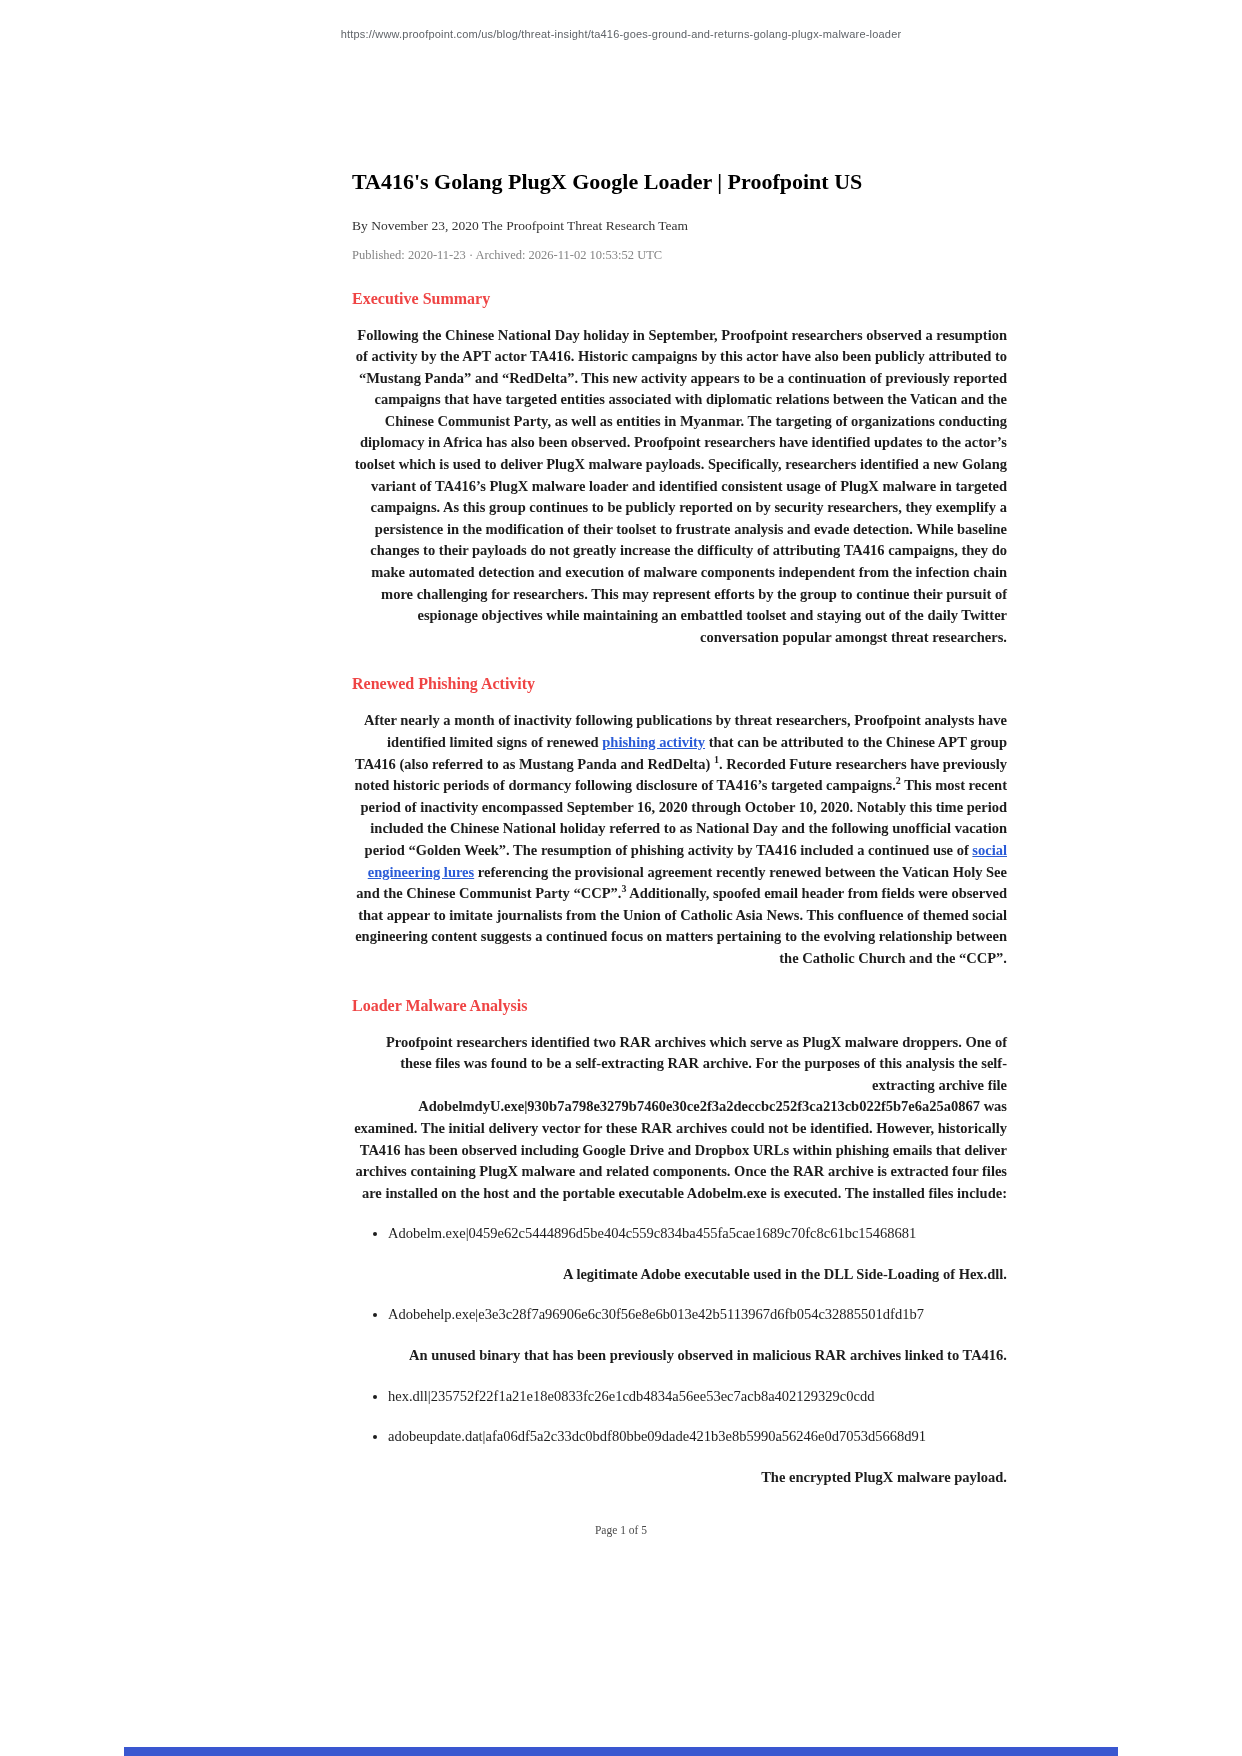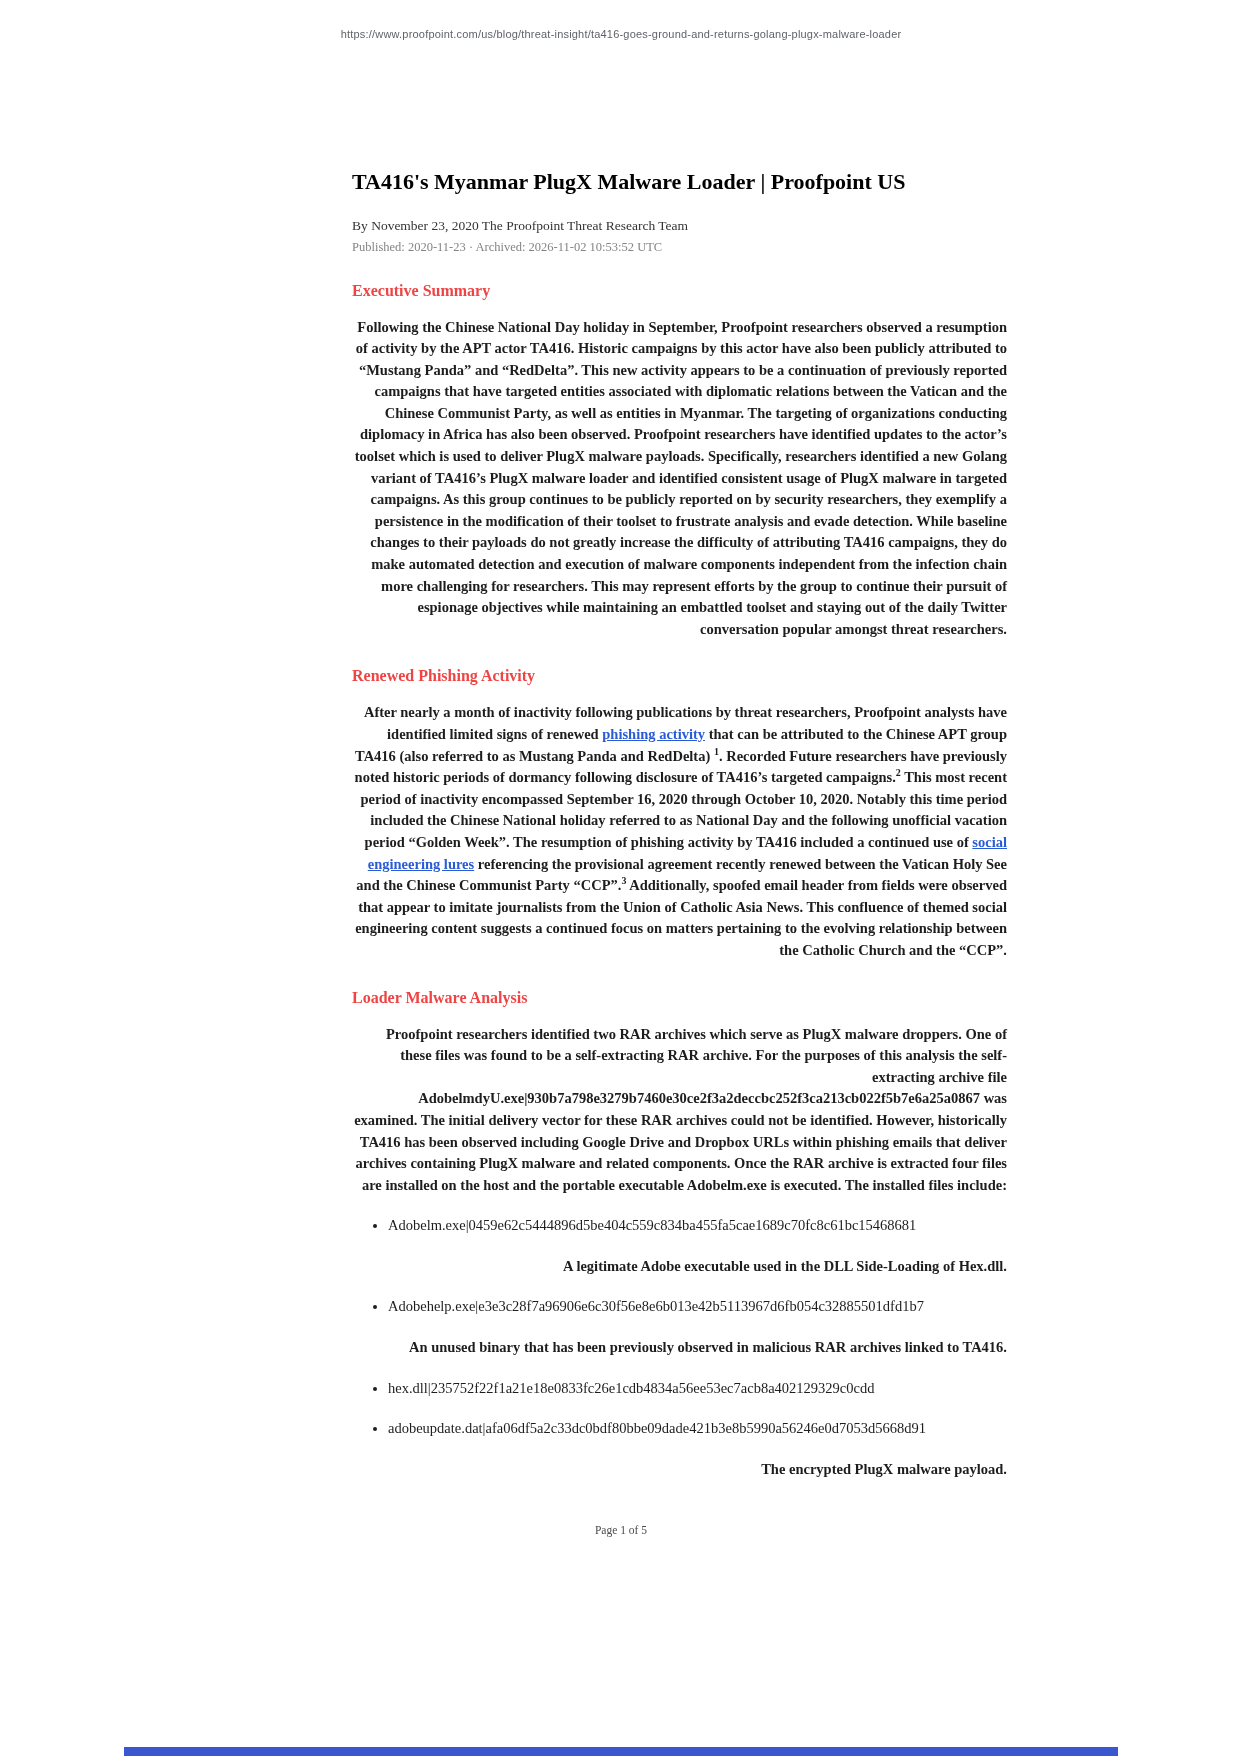--- a/index.html
+++ b/index.html
@@ -31,21 +31,21 @@
   .article-title {
     font-size: 22px;
     font-weight: bold;
     color: #000000;
     margin: 0 0 22px 0;
     line-height: 1.25;
   }
   .byline {
     font-size: 13.5px;
     color: #333333;
-    margin: 0 0 6px 0;
+    margin: 0 0 14px 0;
   }
   .archive-meta {
     font-size: 12.5px;
     color: #848484;
     margin: 0 0 24px 0;
   }
   h2.section-heading {
     font-size: 16px;
     font-weight: bold;
     color: #ef4444;
@@ -95,21 +95,21 @@
   }
 </style>
 </head>
 <body>
 
 <div class="page">
 
   <div class="url-header">https://www.proofpoint.com/us/blog/threat-insight/ta416-goes-ground-and-returns-golang-plugx-malware-loader</div>
 
   <div class="content">
-    <h1 class="article-title">TA416's Myanmar PlugX Malware Loader | Proofpoint US</h1>
+    <h1 class="article-title">TA416's Golang PlugX Google Loader | Proofpoint US</h1>
     <p class="byline">By November 23, 2020 The Proofpoint Threat Research Team</p>
     <p class="archive-meta">Published: 2020-11-23 · Archived: 2026-11-02 10:53:52 UTC</p>
     <div id="content">
         <h2 class="section-heading">Executive Summary</h2>
         <p class="body-paragraph">Following the Chinese National Day holiday in September, Proofpoint researchers observed a resumption of activity by the APT actor TA416. Historic campaigns by this actor have also been publicly attributed to “Mustang Panda” and “RedDelta”. This new activity appears to be a continuation of previously reported campaigns that have targeted entities associated with diplomatic relations between the Vatican and the Chinese Communist Party, as well as entities in Myanmar. The targeting of organizations conducting diplomacy in Africa has also been observed. Proofpoint researchers have identified updates to the actor’s toolset which is used to deliver PlugX malware payloads. Specifically, researchers identified a new Golang variant of TA416’s PlugX malware loader and identified consistent usage of PlugX malware in targeted campaigns. As this group continues to be publicly reported on by security researchers, they exemplify a persistence in the modification of their toolset to frustrate analysis and evade detection. While baseline changes to their payloads do not greatly increase the difficulty of attributing TA416 campaigns, they do make automated detection and execution of malware components independent from the infection chain more challenging for researchers. This may represent efforts by the group to continue their pursuit of espionage objectives while maintaining an embattled toolset and staying out of the daily Twitter conversation popular amongst threat researchers.</p>
         <h2 class="section-heading">Renewed Phishing Activity</h2>
         <p class="body-paragraph">After nearly a month of inactivity following publications by threat researchers, Proofpoint analysts have identified limited signs of renewed <a class="inline-link" href="#">phishing activity</a> that can be attributed to the Chinese APT group TA416 (also referred to as Mustang Panda and RedDelta) <sup class="footnote-ref">1</sup>. Recorded Future researchers have previously noted historic periods of dormancy following disclosure of TA416’s targeted campaigns.<sup class="footnote-ref">2</sup> This most recent period of inactivity encompassed September 16, 2020 through October 10, 2020. Notably this time period included the Chinese National holiday referred to as National Day and the following unofficial vacation period “Golden Week”. The resumption of phishing activity by TA416 included a continued use of <a class="inline-link" href="#">social engineering lures</a> referencing the provisional agreement recently renewed between the Vatican Holy See and the Chinese Communist Party “CCP”.<sup class="footnote-ref">3</sup> Additionally, spoofed email header from fields were observed that appear to imitate journalists from the Union of Catholic Asia News. This confluence of themed social engineering content suggests a continued focus on matters pertaining to the evolving relationship between the Catholic Church and the “CCP”.</p>
         <h2 class="section-heading">Loader Malware Analysis</h2>
         <p class="body-paragraph">Proofpoint researchers identified two RAR archives which serve as PlugX malware droppers. One of these files was found to be a self-extracting RAR archive. For the purposes of this analysis the self-extracting archive file AdobelmdyU.exe|930b7a798e3279b7460e30ce2f3a2deccbc252f3ca213cb022f5b7e6a25a0867 was examined. The initial delivery vector for these RAR archives could not be identified. However, historically TA416 has been observed including Google Drive and Dropbox URLs within phishing emails that deliver archives containing PlugX malware and related components. Once the RAR archive is extracted four files are installed on the host and the portable executable Adobelm.exe is executed. The installed files include:</p>
         <ul class="hash-list">

